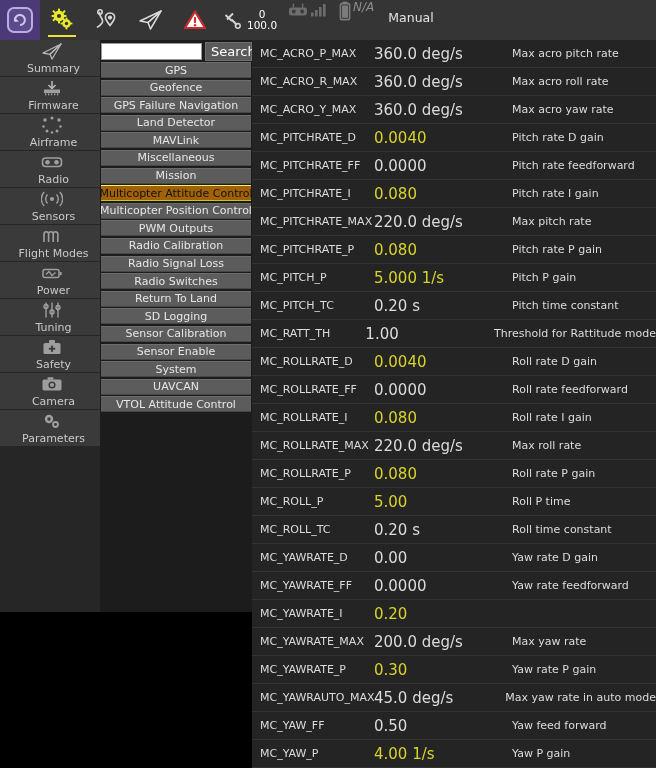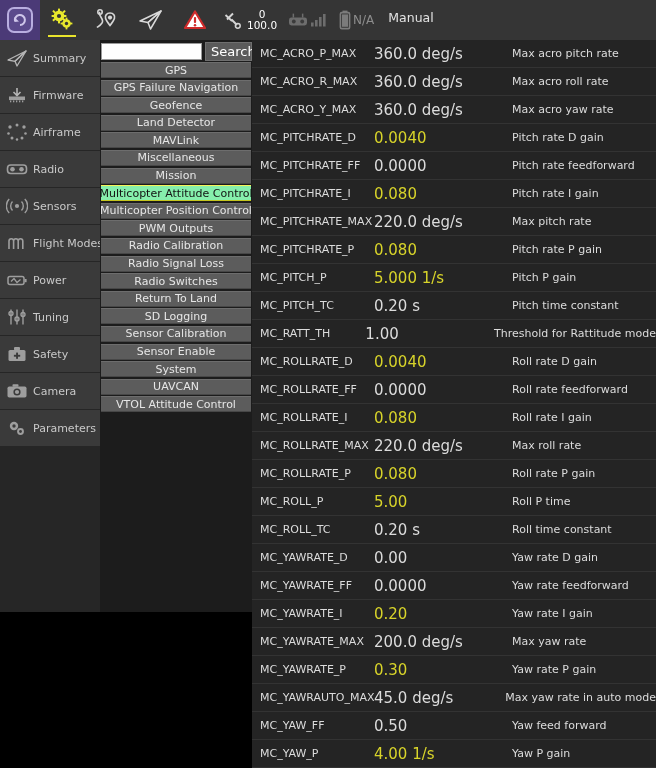--- a/index.html
+++ b/index.html
@@ -31,31 +31,32 @@
   }
   .tb-item.active::after {
     content: ""; position: absolute; left: 8px; right: 8px; bottom: 3px;
     height: 2px; background: #e8e32c;
   }
   .tb-sat { display: flex; align-items: center; gap: 5px; padding: 0 6px; }
   .sat-nums { display: flex; flex-direction: column; align-items: center; line-height: 1.02; }
   .sat-nums span { color: #ffffff; font-size: 10.5px; }
   .tb-text { color: #e3e3e3; font-size: 12.5px; padding: 10px 10px; }
   .tb-dim { color: #8d8d8d; font-size: 12px; }
-  .tb-group { display: flex; align-items: center; gap: 0; padding: 0 4px; }
+  .tb-group { display: flex; gap: 0; padding: 0 4px; font-style: italic; }
 
   
   .sidebar {
     position: absolute; left: 0; top: 40px; width: 100px; height: 572px;
     background: #262626;
   }
   .side-item {
     position: relative; height: 36px; width: 100px; background: #3a3a3a;
     margin-bottom: 1px; display: flex; align-items: center; padding-left: 4px;
     cursor: default;
+    flex-direction: column;
   }
   .side-ico {
     width: 26px; min-width: 26px; height: 22px;
     display: flex; align-items: center; justify-content: center;
   }
   .side-label { color: #c9c9c9; font-size: 11px; margin-left: 3px; white-space: nowrap; }
 
   
   .grouppane {
     position: absolute; left: 100px; top: 40px; width: 152px; height: 572px;
@@ -72,21 +73,21 @@
     height: 19px; min-width: 44px; background: #5a5a5a; border: 1px solid #6f6f6f;
     color: #ffffff; font-size: 13px; font-family: inherit; cursor: pointer;
     padding: 0 5px; line-height: 17px;
   }
   .grp-btn {
     height: 16px; width: 150px; margin: 0 0 1.6px 1px; background: #5c5c5c;
     border-top: 1px solid #6d6d6d; border-bottom: 1px solid #474747;
     color: #e6e6e6; font-size: 11px; display: flex; align-items: center;
     justify-content: center; cursor: pointer; white-space: nowrap;
   }
-  .grp-btn.selected { background: #86efac; color: #131313; border-top-color:#f4f45a; border-bottom-color:#c6c61f; }
+  .grp-btn.selected { background: #a16207; color: #131313; border-top-color:#f4f45a; border-bottom-color:#c6c61f; }
 
   
   .tablepane {
     position: absolute; left: 252px; top: 40px; width: 404px; height: 728px;
     background: #a16207; overflow: hidden;
   }
   .prow {
     position: relative; height: 28px; display: flex; align-items: center;
     border-bottom: 1px solid #333333; background: #242424;
   }
@@ -360,22 +361,22 @@
       </div>
   </div>
 
   <div class="grouppane">
     <div class="searchrow">
       <input class="searchinput" type="text" placeholder="" style="">
       <button class="searchbtn">Search</button>
     </div>
     <div id="group-list">
         <div class="grp-btn">GPS</div>
+        <div class="grp-btn">Geofence</div>
         <div class="grp-btn">GPS Failure Navigation</div>
-        <div class="grp-btn">Geofence</div>
         <div class="grp-btn">Land Detector</div>
         <div class="grp-btn">MAVLink</div>
         <div class="grp-btn">Miscellaneous</div>
         <div class="grp-btn">Mission</div>
         <div class="grp-btn selected">Multicopter Attitude Control</div>
         <div class="grp-btn">Multicopter Position Control</div>
         <div class="grp-btn">PWM Outputs</div>
         <div class="grp-btn">Radio Calibration</div>
         <div class="grp-btn">Radio Signal Loss</div>
         <div class="grp-btn">Radio Switches</div>
@@ -487,21 +488,20 @@
           <div class="pdesc">Yaw rate D gain</div>
         </div>
         <div class="prow">
           <div class="pname">MC_YAWRATE_FF</div>
           <div class="pval">0.0000</div>
           <div class="pdesc">Yaw rate feedforward</div>
         </div>
         <div class="prow">
           <div class="pname">MC_YAWRATE_I</div>
           <div class="pval modified">0.20</div>
-          <div class="pdesc">Yaw rate I gain</div>
         </div>
         <div class="prow">
           <div class="pname">MC_YAWRATE_MAX</div>
           <div class="pval">200.0 deg/s</div>
           <div class="pdesc">Max yaw rate</div>
         </div>
         <div class="prow">
           <div class="pname">MC_YAWRATE_P</div>
           <div class="pval modified">0.30</div>
           <div class="pdesc">Yaw rate P gain</div>

